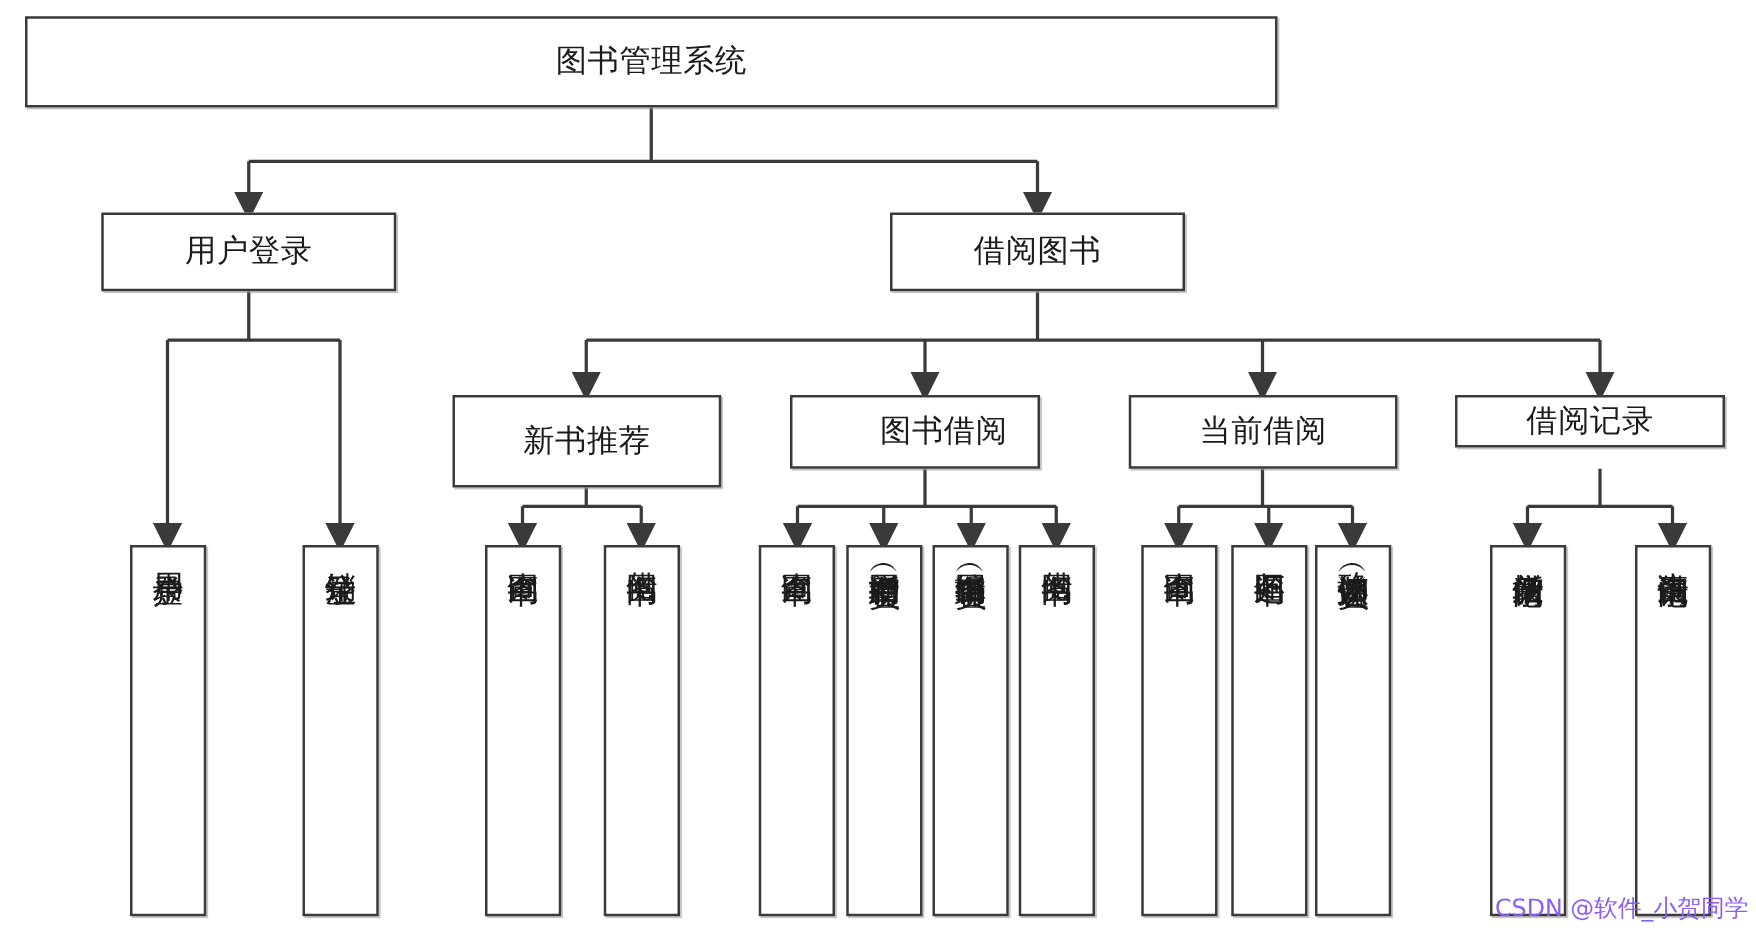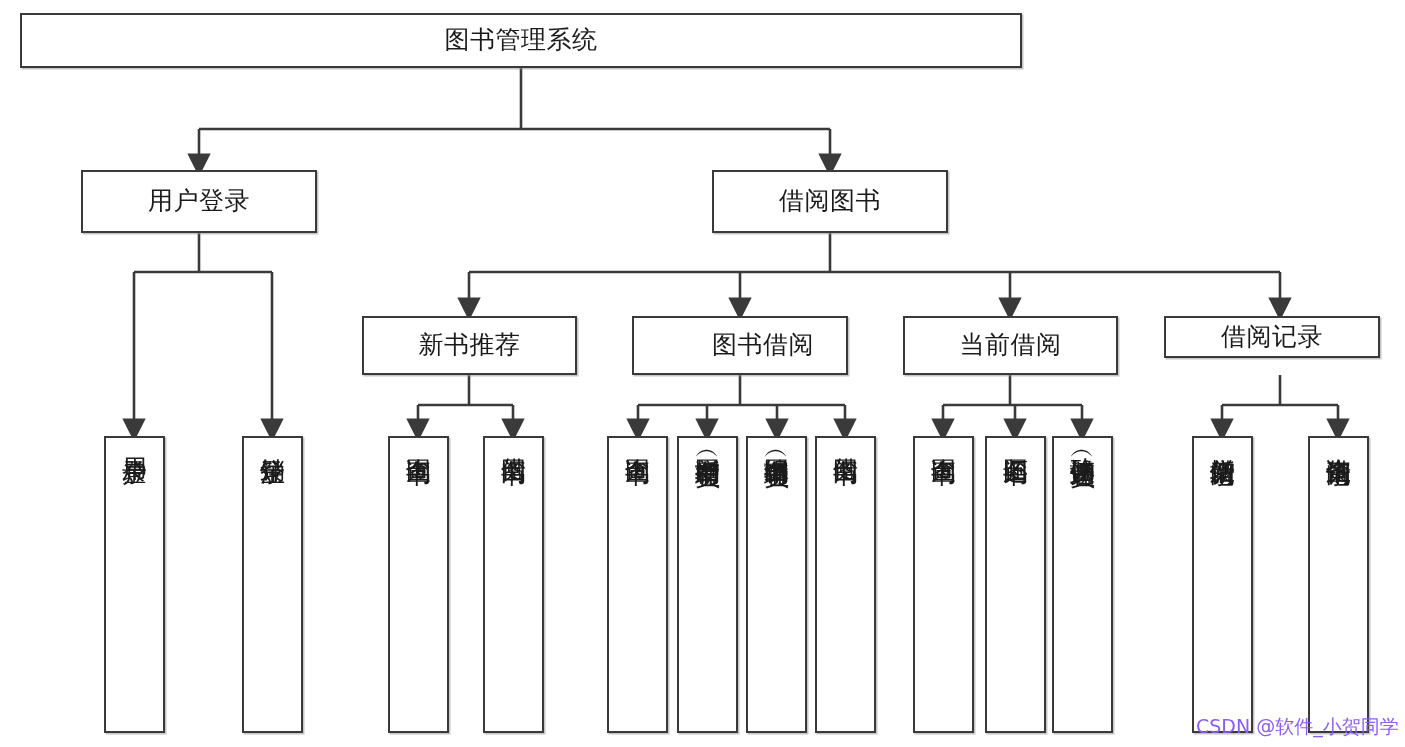--- a/index.html
+++ b/index.html
@@ -131,37 +131,37 @@
       <path d="M1015,405 L1015,421" marker-end="url(#arrow)"></path>
       <path d="M1082,405 L1082,421" marker-end="url(#arrow)"></path>
 
       <path d="M1280,375 L1280,405"></path>
       <path d="M1222,405 L1338,405"></path>
       <path d="M1222,405 L1222,421" marker-end="url(#arrow)"></path>
       <path d="M1338,405 L1338,421" marker-end="url(#arrow)"></path>
     </g>
   </svg>
 
-  <div class="node root horiz" style="left:20px; top:13px; width:1002px; height:55px;">
+  <div class="node root horiz" style="left:20px; top:13px; width:1002px; height:73px;">
     <span class="label">图书管理系统</span>
   </div>
 
   <div class="node horiz" style="left:81px; top:170px; width:236px; height:63px;">
     <span class="label">用户登录</span>
   </div>
 
   <div class="node horiz" style="left:712px; top:170px; width:236px; height:63px;">
     <span class="label">借阅图书</span>
   </div>
 
-  <div class="node horiz" style="left:362px; top:316px; width:215px; height:59px;">
+  <div class="node horiz" style="left:362px; top:316px; width:215px; height:74px;">
     <span class="label">新书推荐</span>
   </div>
 
-  <div class="node horiz" style="left:632px; top:316px; width:216px; height:59px;padding-left:46px;">
+  <div class="node horiz" style="left:632px; top:316px; width:200px; height:59px;padding-left:46px;">
     <span class="label">图书借阅</span>
   </div>
 
   <div class="node horiz" style="left:903px; top:316px; width:215px; height:59px;">
     <span class="label">当前借阅</span>
   </div>
 
   <div class="node horiz" style="left:1164px; top:316px; width:216px; height:42px;">
     <span class="label">借阅记录</span>
   </div>

